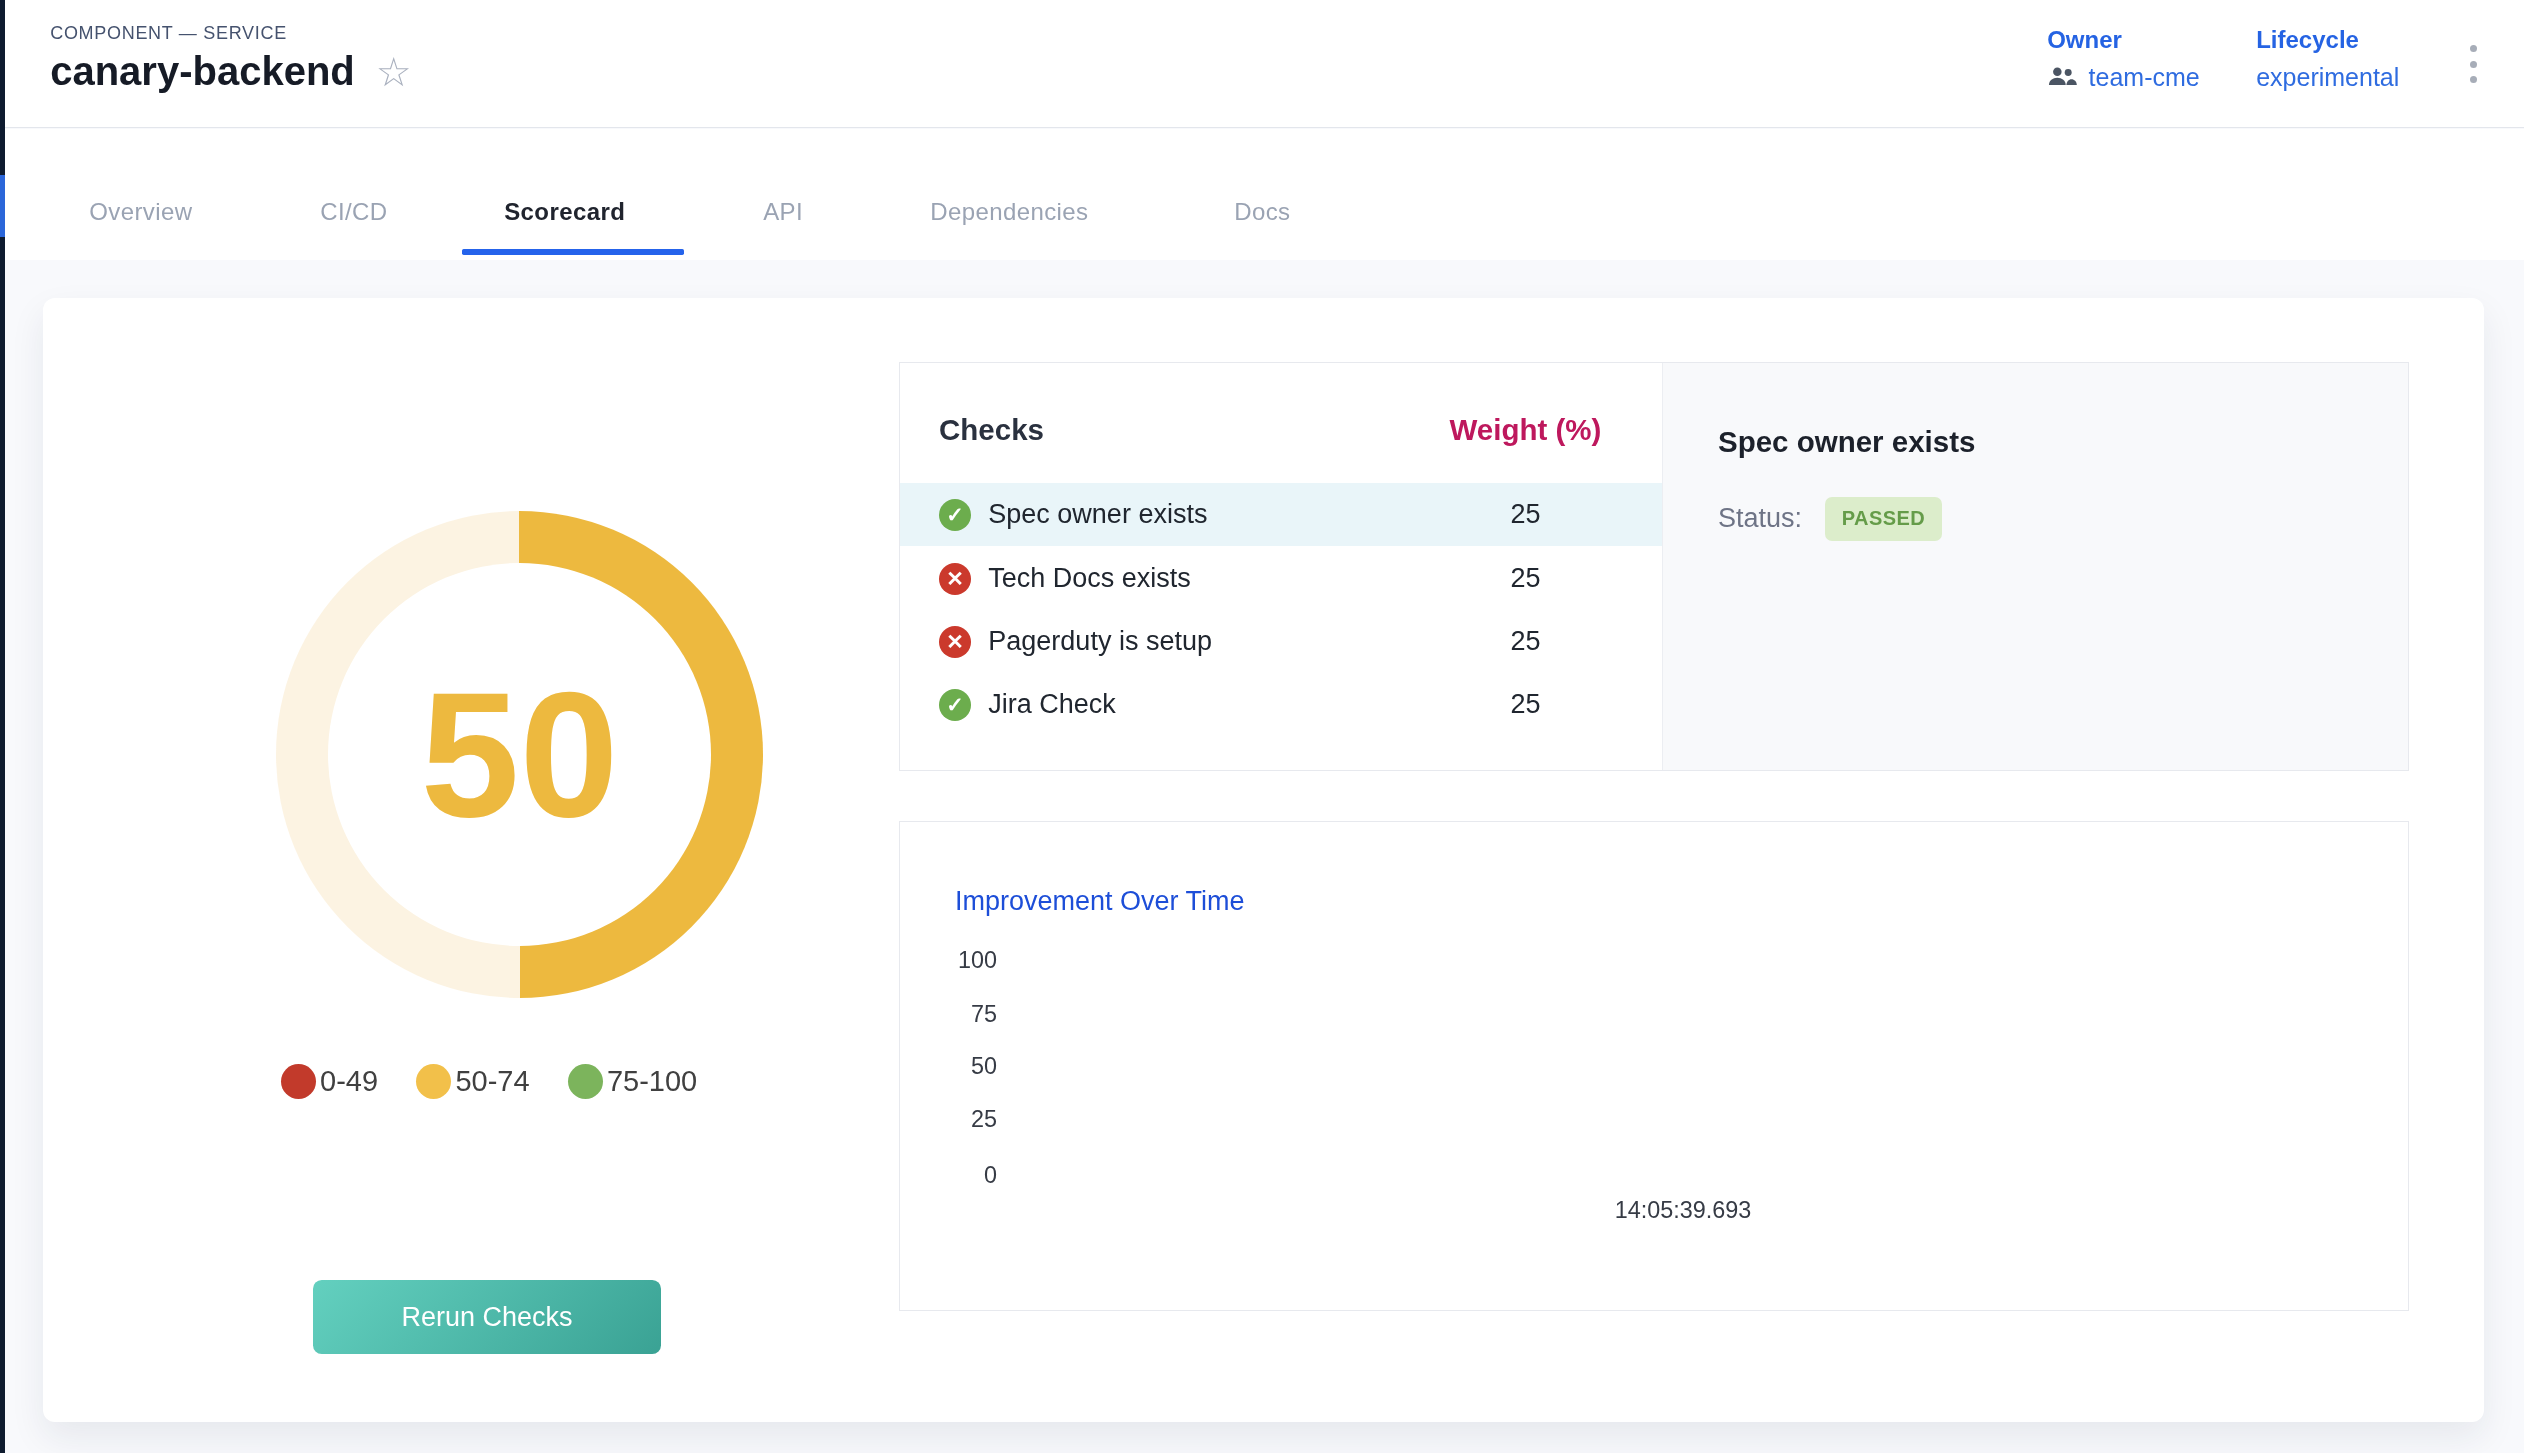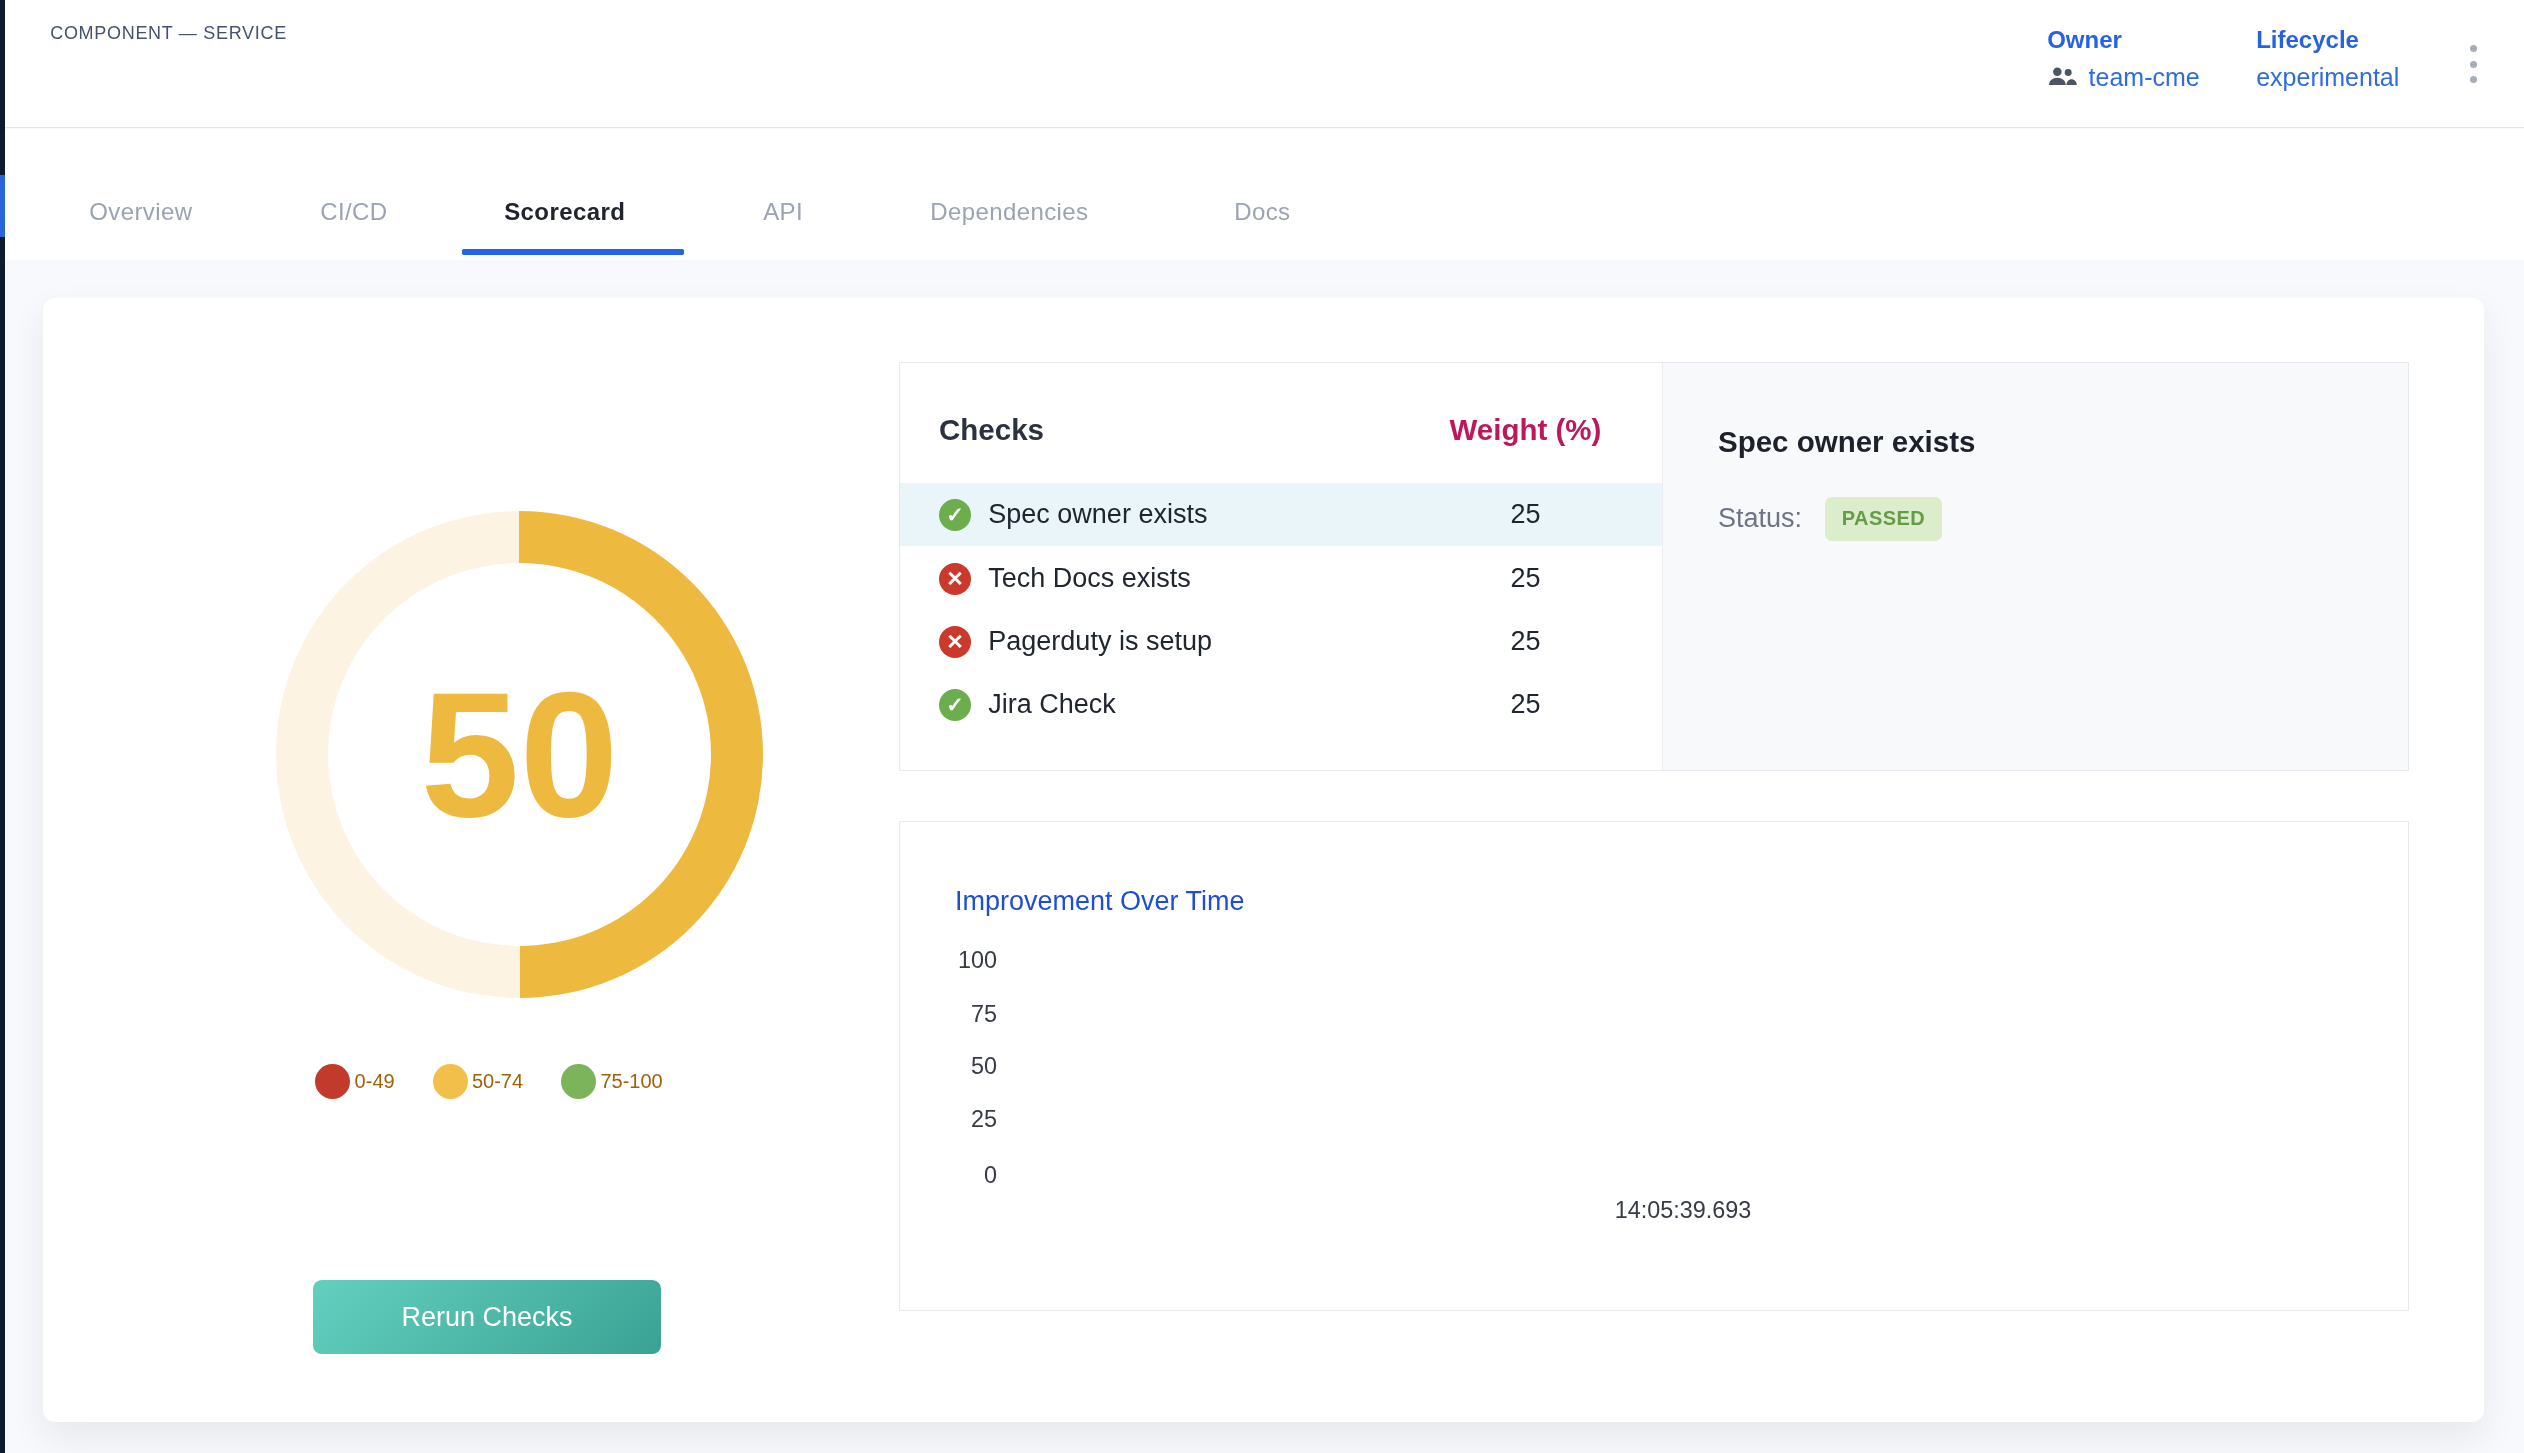--- a/index.html
+++ b/index.html
@@ -42,21 +42,21 @@
   
   .sc-title{position:absolute;left:0;top:45px;width:892px;text-align:center;
     font-size:46px;font-weight:700;color:#6a7187;}
   .gauge{position:absolute;left:233px;top:213px;width:487px;height:487px;border-radius:50%;
     background:conic-gradient(#edb93f 0 50%, #fcf3e2 50% 100%);}
   .gauge-inner{position:absolute;inset:52px;background:#fff;border-radius:50%;
     display:flex;align-items:center;justify-content:center;}
   .score{font-size:178px;font-weight:700;color:#edb93f;}
   .legend{position:absolute;left:0;top:766px;width:892px;display:flex;
     justify-content:center;gap:38px;}
-  .legend-item{display:flex;align-items:center;gap:4.3px;font-size:20px;color:#a16207;}
+  .legend-item{display:flex;align-items:center;gap:4.3px;font-size:29px;color:#404040;}
   .dot{width:35px;height:35px;border-radius:50%;}
   .updated{position:absolute;left:0;top:912px;width:892px;text-align:center;
     font-size:29.5px;color:#242a35;}
   .rerun{position:absolute;left:270px;top:982px;width:348px;height:74px;border:none;
     border-radius:8.7px;background:linear-gradient(135deg,#63d0bf 0%,#3aa294 100%);
     color:#fff;font-size:27px;font-weight:400;font-family:"Liberation Sans",sans-serif;cursor:pointer;}
 
   
   .checks-box{position:absolute;left:856px;top:64px;width:1510px;height:409px;
     border:1.7px solid #e7e9ee;background:#fff;box-sizing:border-box;display:flex;}
@@ -92,20 +92,24 @@
 <body>
 
 <div class="screen">
 
   <div class="rail">
     <div class="rail-active"></div>
   </div>
 
   <header class="topbar">
     <div class="crumb">COMPONENT — SERVICE</div>
+    <div class="title-row">
+      <h1>canary-backend</h1>
+      <span class="star">☆</span>
+    </div>
 
     <div class="meta owner">
       <div class="meta-label">Owner</div>
       <div class="meta-value">
         <span class="people-icon">
           <svg width="31" height="22.5" viewBox="0 0 24 17" fill="#4b5563" xmlns="http://www.w3.org/2000/svg">
             <circle cx="8" cy="4.2" r="3.3"></circle>
             <circle cx="16.4" cy="4.8" r="2.7"></circle>
             <path d="M1.5 14.5c0-3.5 2.9-5.7 6.5-5.7s6.5 2.2 6.5 5.7z"></path>
             <path d="M15 14.5c.2-2.6 1.8-4.4 4-4.4 2.1 0 3.9 1.7 4.1 4.4z"></path>

